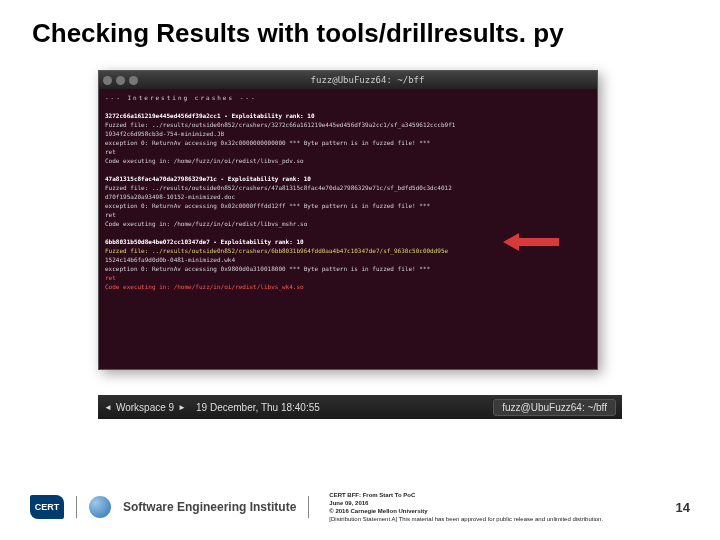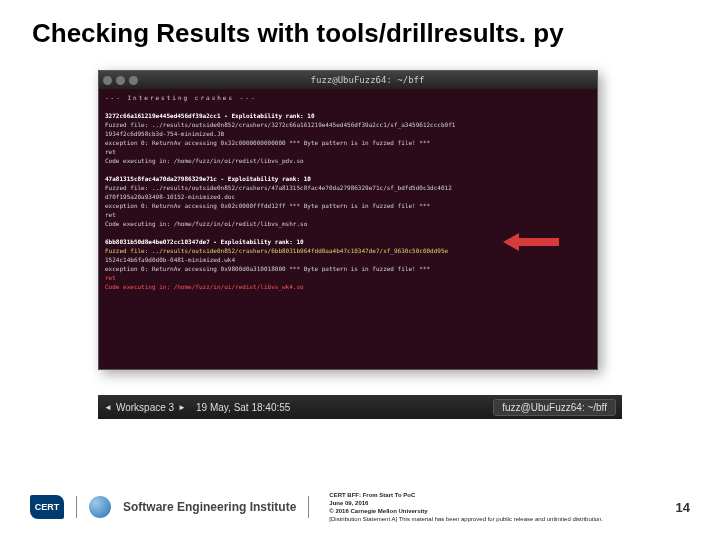--- a/index.html
+++ b/index.html
@@ -94,24 +94,24 @@
     <div class="arrow">
       <svg width="56" height="18" viewBox="0 0 56 18">
         <polygon points="0,9 16,0 16,5 56,5 56,13 16,13 16,18" fill="#d63a3a"></polygon>
       </svg>
     </div>
   </div>
 
   <div class="taskbar">
     <span class="ws">
       <span class="tri">◄</span>
-      <span>Workspace 3</span>
+      <span>Workspace 9</span>
       <span class="tri">►</span>
     </span>
-    <span>19 May, Sat 18:40:55</span>
+    <span>19 December, Thu 18:40:55</span>
     <span class="spacer"></span>
     <span class="tb-btn">fuzz@UbuFuzz64: ~/bff</span>
   </div>
 
   <div class="footer">
     <div class="lg-strip">
       <div class="tiny-cert">CERT</div>
       <div class="div"></div>
       <div class="globe"></div>
       <div class="sei-f">Software Engineering Institute</div>

